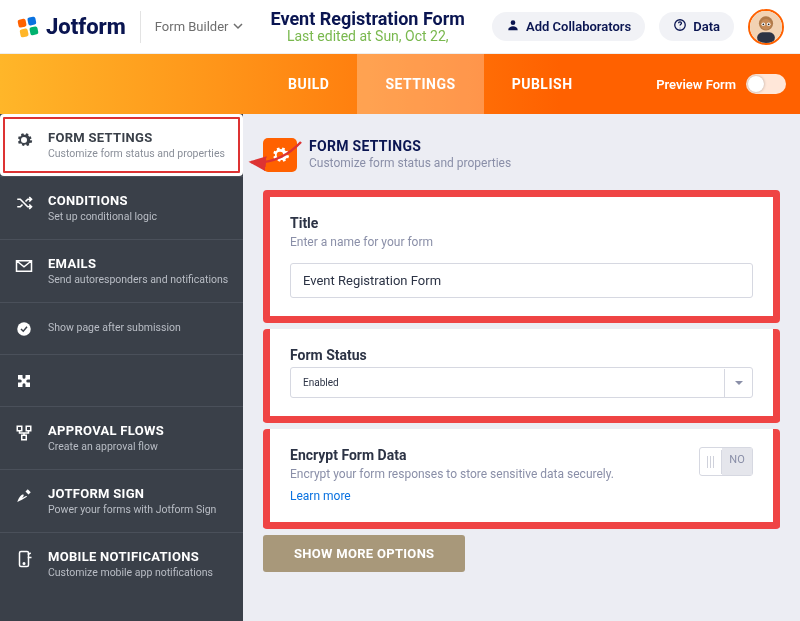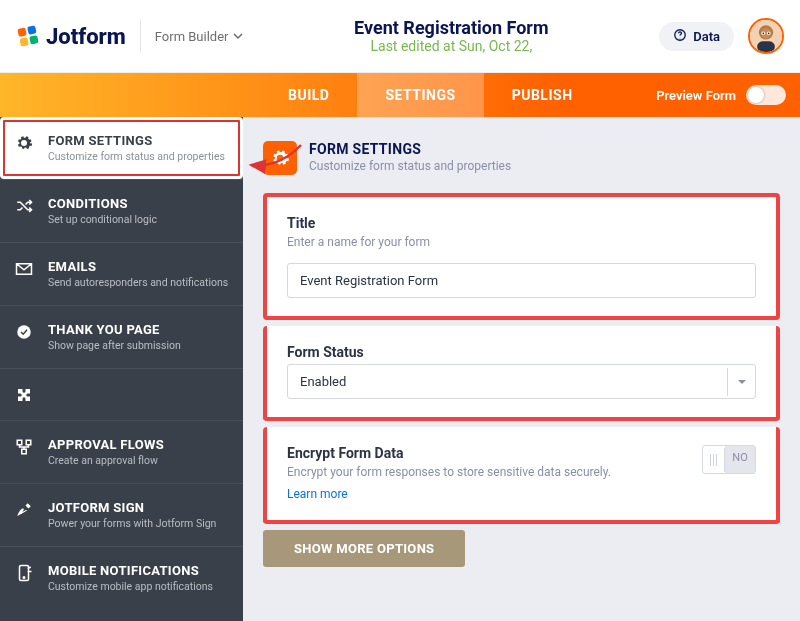--- a/index.html
+++ b/index.html
@@ -1,28 +1,28 @@
 <!DOCTYPE html>
 <html><head>
 <meta charset="utf-8">
 <style>
   * { box-sizing: border-box; margin: 0; padding: 0; font-family: -apple-system, BlinkMacSystemFont, "Segoe UI", Roboto, Arial, sans-serif; }
   body { width: 800px; height: 621px; overflow: hidden; background: #fff; }
-  .topbar { display: flex; align-items: center; height: 73px; padding: 12px 16px; gap: 14px; border-bottom: 1px solid #eee; }
+  .topbar { display: flex; align-items: center; height: 54px; padding: 12px 16px; gap: 14px; border-bottom: 1px solid #eee; }
   .logo { display: flex; align-items: center; gap: 6px; font-weight: 800; font-size: 22px; color: #0a1551; }
   .logo-shape { width: 24px; height: 24px; display: inline-flex; }
   .vsep { width: 1px; height: 32px; background: #e3e3e3; }
   .breadcrumb { display: flex; align-items: center; gap: 5px; font-size: 13px; color: #6e6e6e; cursor: pointer; text-align: right; }
   .title-wrap { flex: 1; text-align: center; }
   .form-title { font-weight: 700; font-size: 18px; color: #0a1551; line-height: 1.1; }
   .last-edited { font-size: 14px; color: #79b84e; }
   .pill { display: inline-flex; align-items: center; gap: 6px; padding: 6px 14px; border-radius: 18px; background: #f1f2f6; font-size: 13px; font-weight: 600; color: #0a1551; cursor: pointer; }
   .avatar { width: 36px; height: 36px; border-radius: 50%; border: 2px solid #ff6100; overflow: hidden; cursor: pointer; }
   .avatar svg { display:block; }
-  .tabbar { height: 44px; background: linear-gradient(90deg, #ffb629 0%, #ff6100 70%); display: flex; align-items: stretch; padding-left: 260px; }
+  .tabbar { height: 60px; background: linear-gradient(90deg, #ffb629 0%, #ff6100 70%); display: flex; align-items: stretch; padding-left: 260px; }
   .tab { display: flex; align-items: center; justify-content: center; padding: 0 28px; color: #fff; font-weight: 700; font-size: 14px; letter-spacing: .5px; cursor: pointer; }
   .tab.active { background: rgba(255,255,255,.28); }
   .tabbar-spacer { flex: 1; }
   .preview { display: flex; align-items: center; gap: 10px; padding-right: 14px; color: #fff; font-size: 13px; font-weight: 600; }
   .switch { width: 40px; height: 20px; background: rgba(255,255,255,.85); border-radius: 10px; position: relative; cursor: pointer; }
   .switch::after { content: ""; position: absolute; width: 16px; height: 16px; background: #fff; border-radius: 50%; top: 2px; left: 2px; box-shadow: 0 0 3px rgba(0,0,0,.3); }
   .main { display: flex; height: calc(621px - 57px - 44px); }
   .sidebar { width: 243px; background: #3a4049; color: #fff; overflow-y: auto; flex-shrink: 0; }
   .side-item { display: flex; gap: 14px; align-items: flex-start; padding: 16px 14px 16px 14px; border-top: 1px solid #4a505a; cursor: pointer; }
   .side-item:first-child { border-top: none; }
@@ -32,26 +32,26 @@
   .side-item.active { background: #fff; outline: 2px solid #d33; outline-offset: -5px; border-radius: 4px; }
   .side-item.active .side-icon { color: #3a4049; }
   .side-item.active .label-t { color: #3a4049; }
   .side-item.active .label-s { color: #8a8f99; }
   .content { flex: 1; background: #ecedf3; padding: 24px 20px; overflow-y: auto; position: relative; }
   .arrow-annot { position: absolute; left: -4px; top: 16px; pointer-events: none; }
   .panel-head { display: flex; gap: 12px; align-items: flex-start; margin-bottom: 18px; }
   .panel-head-icon { width: 34px; height: 34px; border-radius: 5px; background: #ff6100; display: flex; align-items: center; justify-content: center; color: #fff; }
   .panel-head .t { font-weight: 700; font-size: 14px; color: #0a1551; letter-spacing: .3px; }
   .panel-head .s { font-size: 12px; color: #8a8fa8; margin-top: 2px; }
-  .card { background: #fff; border: 4px solid #ef4444; border-radius: 4px; padding: 18px 20px 18px; margin-bottom: 6px; }
+  .card { background: #fff; border: 7px solid #ef4444; border-radius: 4px; padding: 18px 20px 18px; margin-bottom: 6px; }
   .card+.card { border-top: none; }
   .card .t { font-weight: 700; font-size: 14px; color: #2c3345; margin-bottom: 4px; }
   .card .s { font-size: 12px; color: #8a8fa8; margin-bottom: 14px; }
   .input { width: 100%; border: 1px solid #d6d8e1; border-radius: 3px; padding: 9px 12px; font-size: 13px; color: #2c3345; }
-  .select { display: flex; align-items: center; justify-content: space-between; border: 1px solid #d6d8e1; border-radius: 3px; padding: 9px 12px; font-size: 13px; color: #2c3345; cursor: pointer; }
+  .select { display: flex; align-items: center; justify-content: space-between; border: 1px solid #d6d8e1; border-radius: 3px; padding: 9px 12px; font-size: 10px; color: #2c3345; cursor: pointer; }
   .select .arrow-box { width: 28px; height: 28px; margin: -9px -12px -9px 0; border-left: 1px solid #d6d8e1; display: flex; align-items: center; justify-content: center; color: #8a8fa8; }
   .encrypt-row { display: flex; justify-content: space-between; align-items: flex-start; gap: 20px; }
   .link { color: #0a72e0; font-size: 12px; cursor: pointer; }
   .toggle-no { width: 54px; height: 29px; border: 1px solid #d6d8e1; border-radius: 3px; display: flex; align-items: center; position: relative; cursor: pointer; font-size: 11px; font-weight: 400; color: #8a8fa8; }
   .toggle-no .grip { width: 22px; height: 24px; background: #fff; border-right: 1px solid #d6d8e1; display: flex; align-items: center; justify-content: center; gap: 2px; }
   .toggle-no .grip span { width: 1px; height: 12px; background: #cfd1db; display: block; }
   .toggle-no .txt { flex: 1; text-align: center; background: #e5e6ec; height: 100%; line-height: 24px; }
   .showmore { background: #a8987a; color: #fff; border: none; padding: 11px 31px; font-weight: 700; font-size: 13px; border-radius: 3px; cursor: pointer; letter-spacing: .3px; }
 </style>
 </head>
@@ -79,20 +79,29 @@
           <path d="M1 3l4 4 4-4" stroke="#6e6e6e" stroke-width="1.5" fill="none"></path>
         </svg>
     </span>
   </div>
   <div class="title-wrap">
     <div class="form-title">Event Registration Form</div>
     <div class="last-edited">Last edited at Sun, Oct 22,</div>
   </div>
   <div class="pill">
     <span>
+      <svg width="14" height="14" viewBox="0 0 24 24" fill="#0a1551">
+          <circle cx="12" cy="8" r="4"></circle>
+          <path d="M4 20c0-4 4-6 8-6s8 2 8 6v1H4z"></path>
+        </svg>
+    </span>
+    <span>Add Collaborators</span>
+  </div>
+  <div class="pill">
+    <span>
       <svg width="14" height="14" viewBox="0 0 24 24" fill="none" stroke="#0a1551" stroke-width="2.2">
           <circle cx="12" cy="12" r="9"></circle>
           <path d="M9.5 9a2.5 2.5 0 015 0c0 1.5-2.5 2-2.5 4"></path>
           <circle cx="12" cy="17" r=".8" fill="#0a1551" stroke="none"></circle>
         </svg>
     </span>
     <span>Data</span>
   </div>
   <div class="avatar">
     <svg viewBox="0 0 36 36">
@@ -155,21 +164,20 @@
       </div>
     </div>
     <div class="side-item">
       <span class="side-icon">
         <svg width="18" height="18" viewBox="0 0 24 24" fill="currentColor">
             <circle cx="12" cy="12" r="9"></circle>
             <path d="M8 12l3 3 5-6" stroke="#3a4049" stroke-width="2" fill="none"></path>
           </svg>
       </span>
       <div>
-        <div class="label-t">THANK YOU PAGE</div>
         <div class="label-s">Show page after submission</div>
       </div>
     </div>
     <div class="side-item">
       <span class="side-icon">
         <svg width="18" height="18" viewBox="0 0 24 24" fill="currentColor">
             <path d="M4 4h6v3a2 2 0 104 0V4h6v6h-3a2 2 0 100 4h3v6h-6v-3a2 2 0 10-4 0v3H4v-6h3a2 2 0 100-4H4z"></path>
           </svg>
       </span>
     </div>

